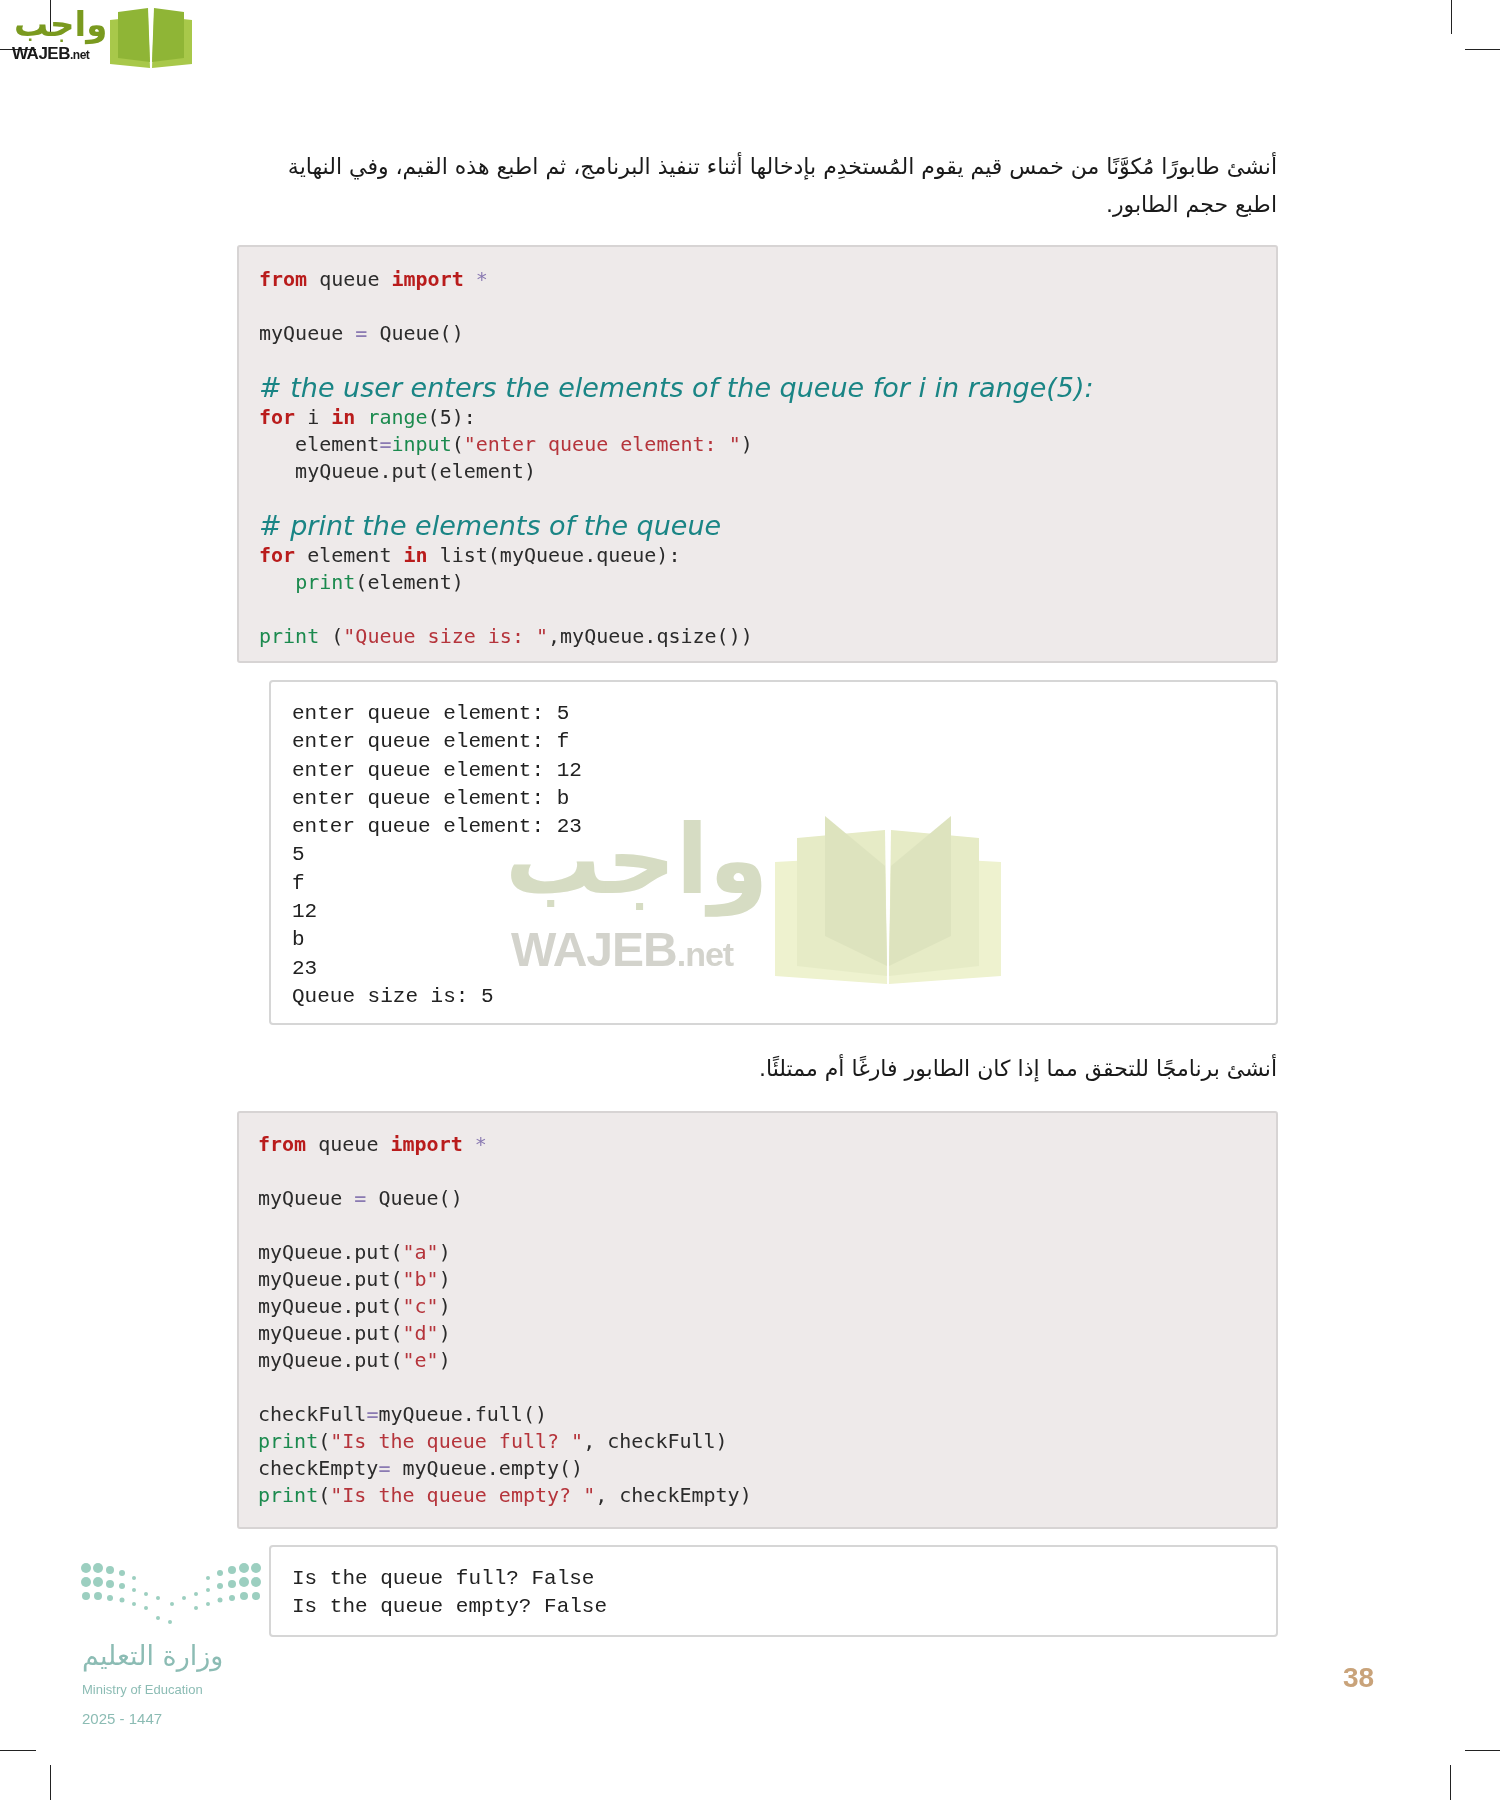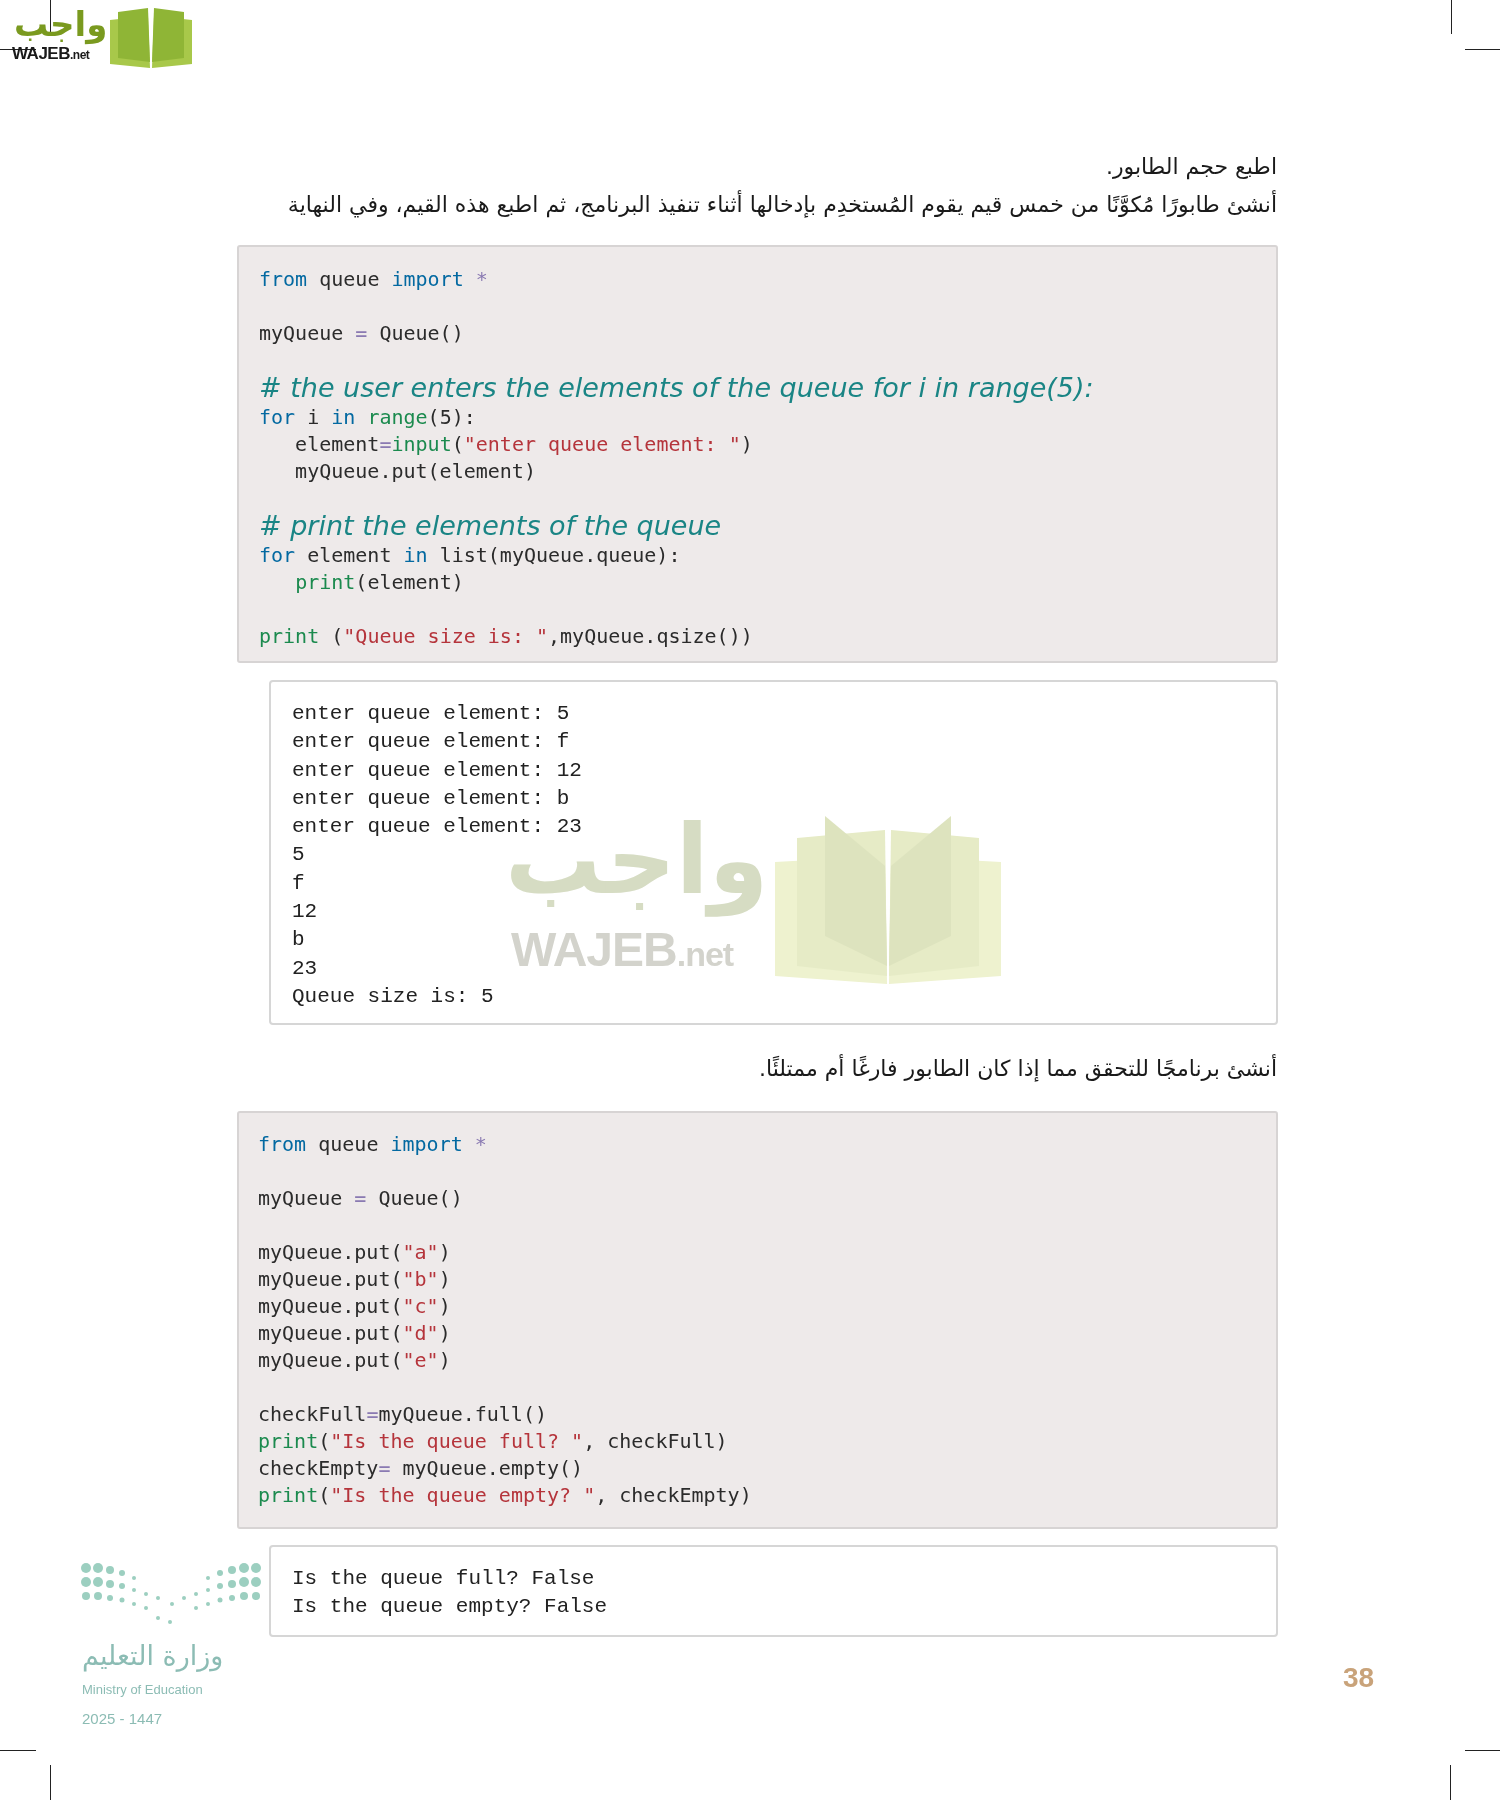--- a/index.html
+++ b/index.html
@@ -33,21 +33,21 @@
     box-sizing:border-box;
   }
   .code {
     position:absolute; margin:0; white-space:pre;
     font-family:"DejaVu Sans Mono", monospace; font-size:20px; line-height:27px; color:#2b2b2b;
   }
   .out {
     position:absolute; margin:0; white-space:pre;
     font-family:"Liberation Mono", monospace; font-size:21px; line-height:28.3px; color:#222;
   }
-  .kw { color:#0369a1; font-weight:normal; }
+  .kw { color:#b91c1c; font-weight:bold; }
   .bi { color:#1b8a4e; }
   .str { color:#b5343b; }
   .op { color:#8a7ab2; }
   .cm { color:#1a8585; font-style:italic; font-family:"DejaVu Sans", sans-serif; font-size:27px; }
 
   .watermark { left:505px; top:810px; width:500px; height:180px; opacity:1; }
   .wm-ar { position:absolute; left:0; top:-10px; font-size:96px; font-weight:bold; color:#d6dcc3; direction:rtl; line-height:120px; }
   .wm-en { position:absolute; left:6px; top:112px; font-size:48px; font-weight:bold; color:#d3d3cc; font-family:"Liberation Sans", sans-serif; letter-spacing:-1px;}
   .wm-en small { font-size:34px; }
   .wm-book { position:absolute; left:270px; top:6px; width:226px; height:170px; }
@@ -76,22 +76,22 @@
   <span class="logo-en"><span>WAJEB</span><small>.net</small></span>
   <svg class="logo-book" viewBox="0 0 86 62">
     <polygon points="2,14 40,10 42,62 2,58" fill="#a8c84a"></polygon>
     <polygon points="84,14 46,10 44,62 84,58" fill="#a8c84a"></polygon>
     <polygon points="10,6 40,2 42,56 10,52" fill="#8fb536"></polygon>
     <polygon points="76,6 46,2 44,56 76,52" fill="#8fb536"></polygon>
   </svg>
 </div>
 
 <div class="ar-text" style="right:223px; top:148px; width:1060px;">
+  <div>أنشئ طابورًا مُكوَّنًا من خمس قيم يقوم المُستخدِم بإدخالها أثناء تنفيذ البرنامج، ثم اطبع هذه القيم، وفي النهاية</div>
   <div>اطبع حجم الطابور.</div>
-  <div>أنشئ طابورًا مُكوَّنًا من خمس قيم يقوم المُستخدِم بإدخالها أثناء تنفيذ البرنامج، ثم اطبع هذه القيم، وفي النهاية</div>
 </div>
 
 <div class="code-box" style="left:237px; top:245px; width:1041px; height:418px;"></div>
 <pre class="code" style="left:259px; top:266px;"><span class="kw">from</span><span> queue </span><span class="kw">import</span><span class="op"> *</span>
 
 <span>myQueue </span><span class="op">=</span><span> Queue()</span>
 
 <span class="cm"># the user enters the elements of the queue for i in range(5):</span>
 <span class="kw">for</span><span> i </span><span class="kw">in</span><span class="bi"> range</span><span>(5):</span>
 <span>   element</span><span class="op">=</span><span class="bi">input</span><span>(</span><span class="str">"enter queue element: "</span><span>)</span>

